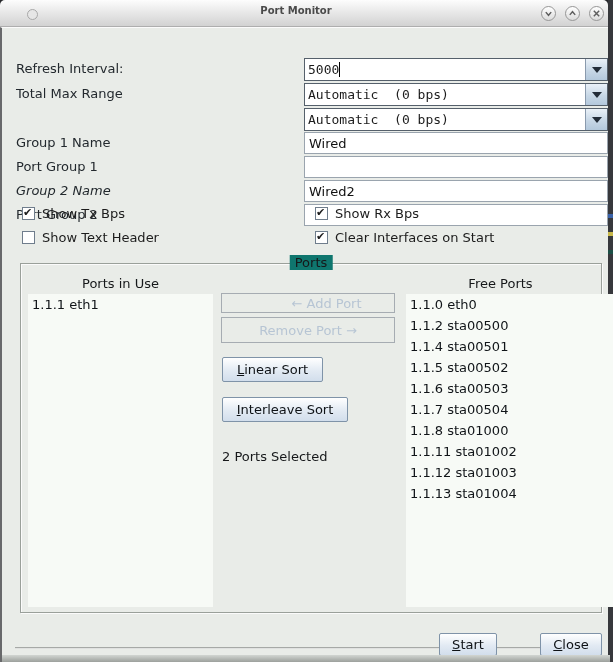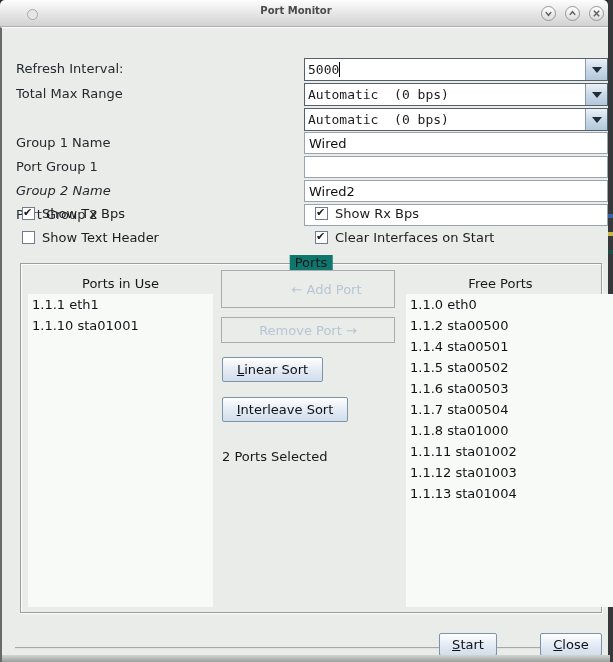--- a/index.html
+++ b/index.html
@@ -162,24 +162,23 @@
         <div class="checkbox checked"></div>
         <span>Clear Interfaces on Start</span>
       </div>
 
       <div class="groupbox" style="top:235px;">
         <div class="group-title">Ports</div>
 
         <div class="list-header" style="left:7px;width:185px;">Ports in Use</div>
         <div class="portlist" style="left:7px;width:185px;">
             <div class="list-item">1.1.1 eth1</div>
-            <div class="list-item">1.1.10 sta01001</div>
-          </div>
-
-        <div class="btn-disabled" style="position:absolute;left:200px;top:6px;width:174px;height:38px;padding-left:37px;" aria-disabled="true">← Add Port</div>
+          </div>
+
+        <div class="btn-disabled" style="position:absolute;left:200px;top:29px;width:174px;height:20px;padding-left:37px;" aria-disabled="true">← Add Port</div>
         <div class="btn-disabled" style="position:absolute;left:200px;top:53px;width:174px;height:26px;" aria-disabled="true">Remove Port →</div>
         <div class="btn" style="position:absolute;left:201px;top:93px;width:101px;height:25px;"><u>L</u>inear Sort</div>
         <div class="btn" style="position:absolute;left:201px;top:133px;width:126px;height:25px;"><u>I</u>nterleave Sort</div>
         <div class="status-text" style="left:201px;top:185px;">2 Ports Selected</div>
 
         <div class="list-header" style="left:385px;width:189px;">Free Ports</div>
         <div class="portlist" style="left:385px;width:223px;">
             <div class="list-item">1.1.0 eth0</div>
             <div class="list-item">1.1.2 sta00500</div>
             <div class="list-item">1.1.4 sta00501</div>

